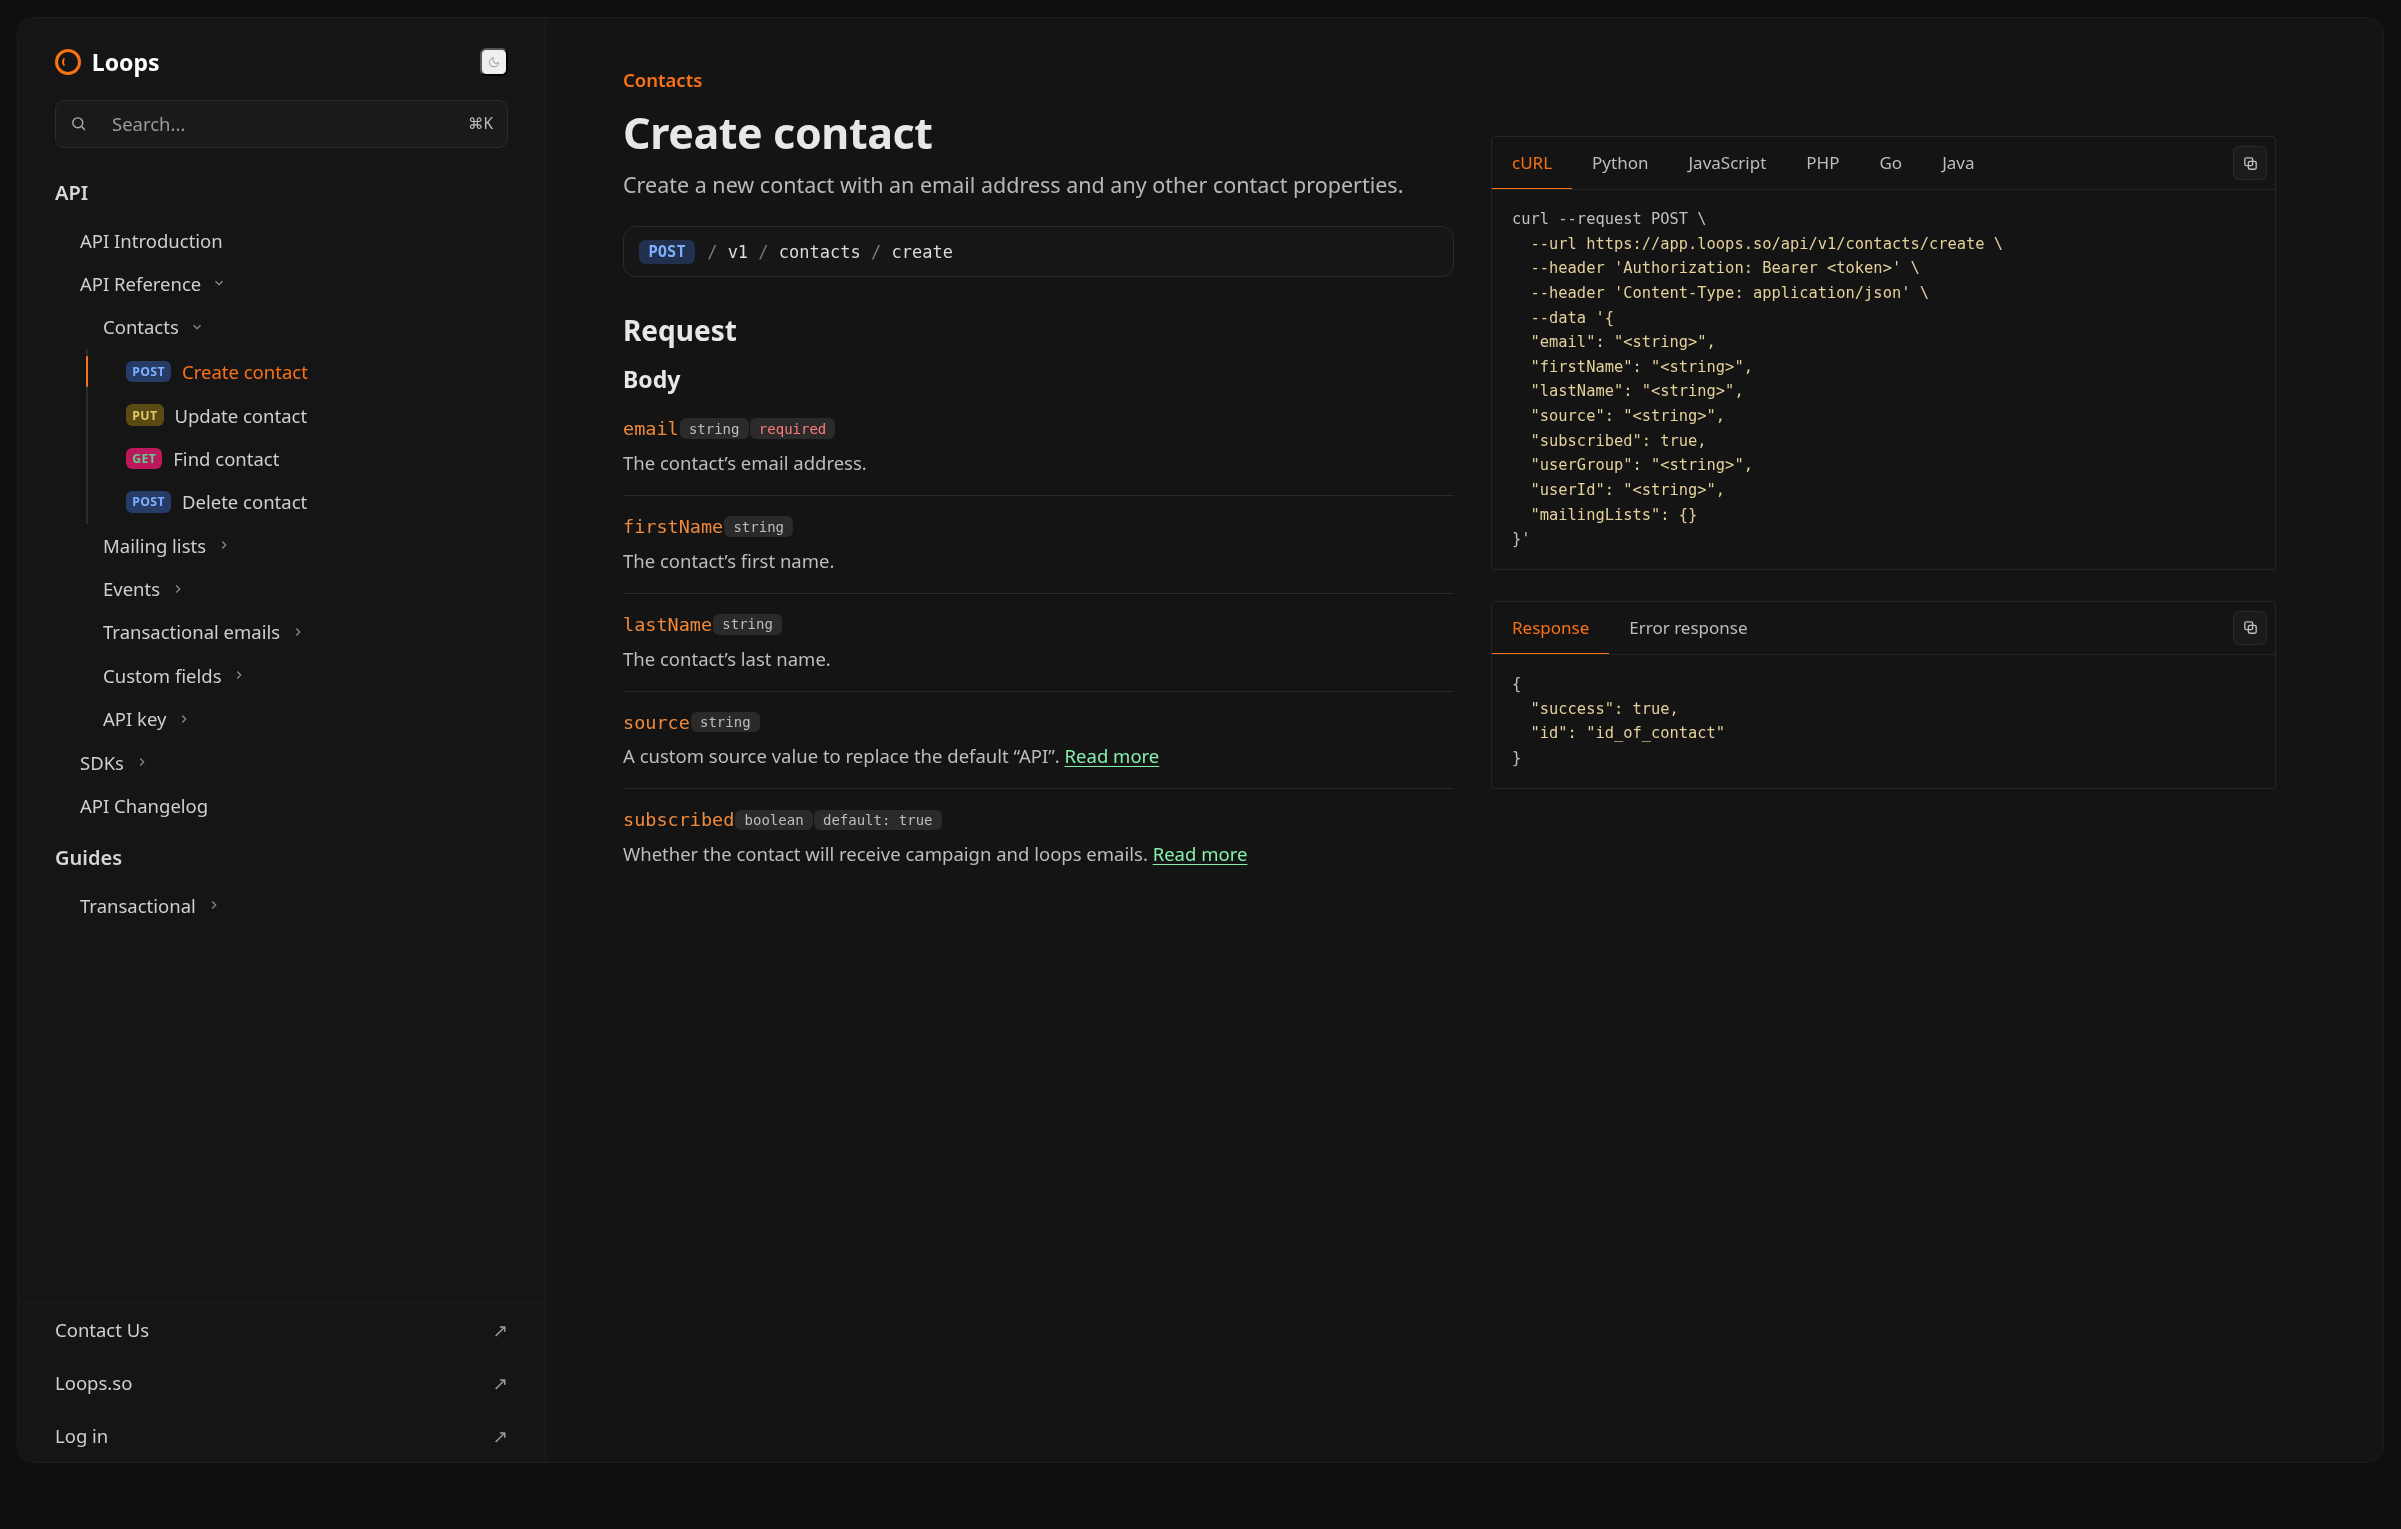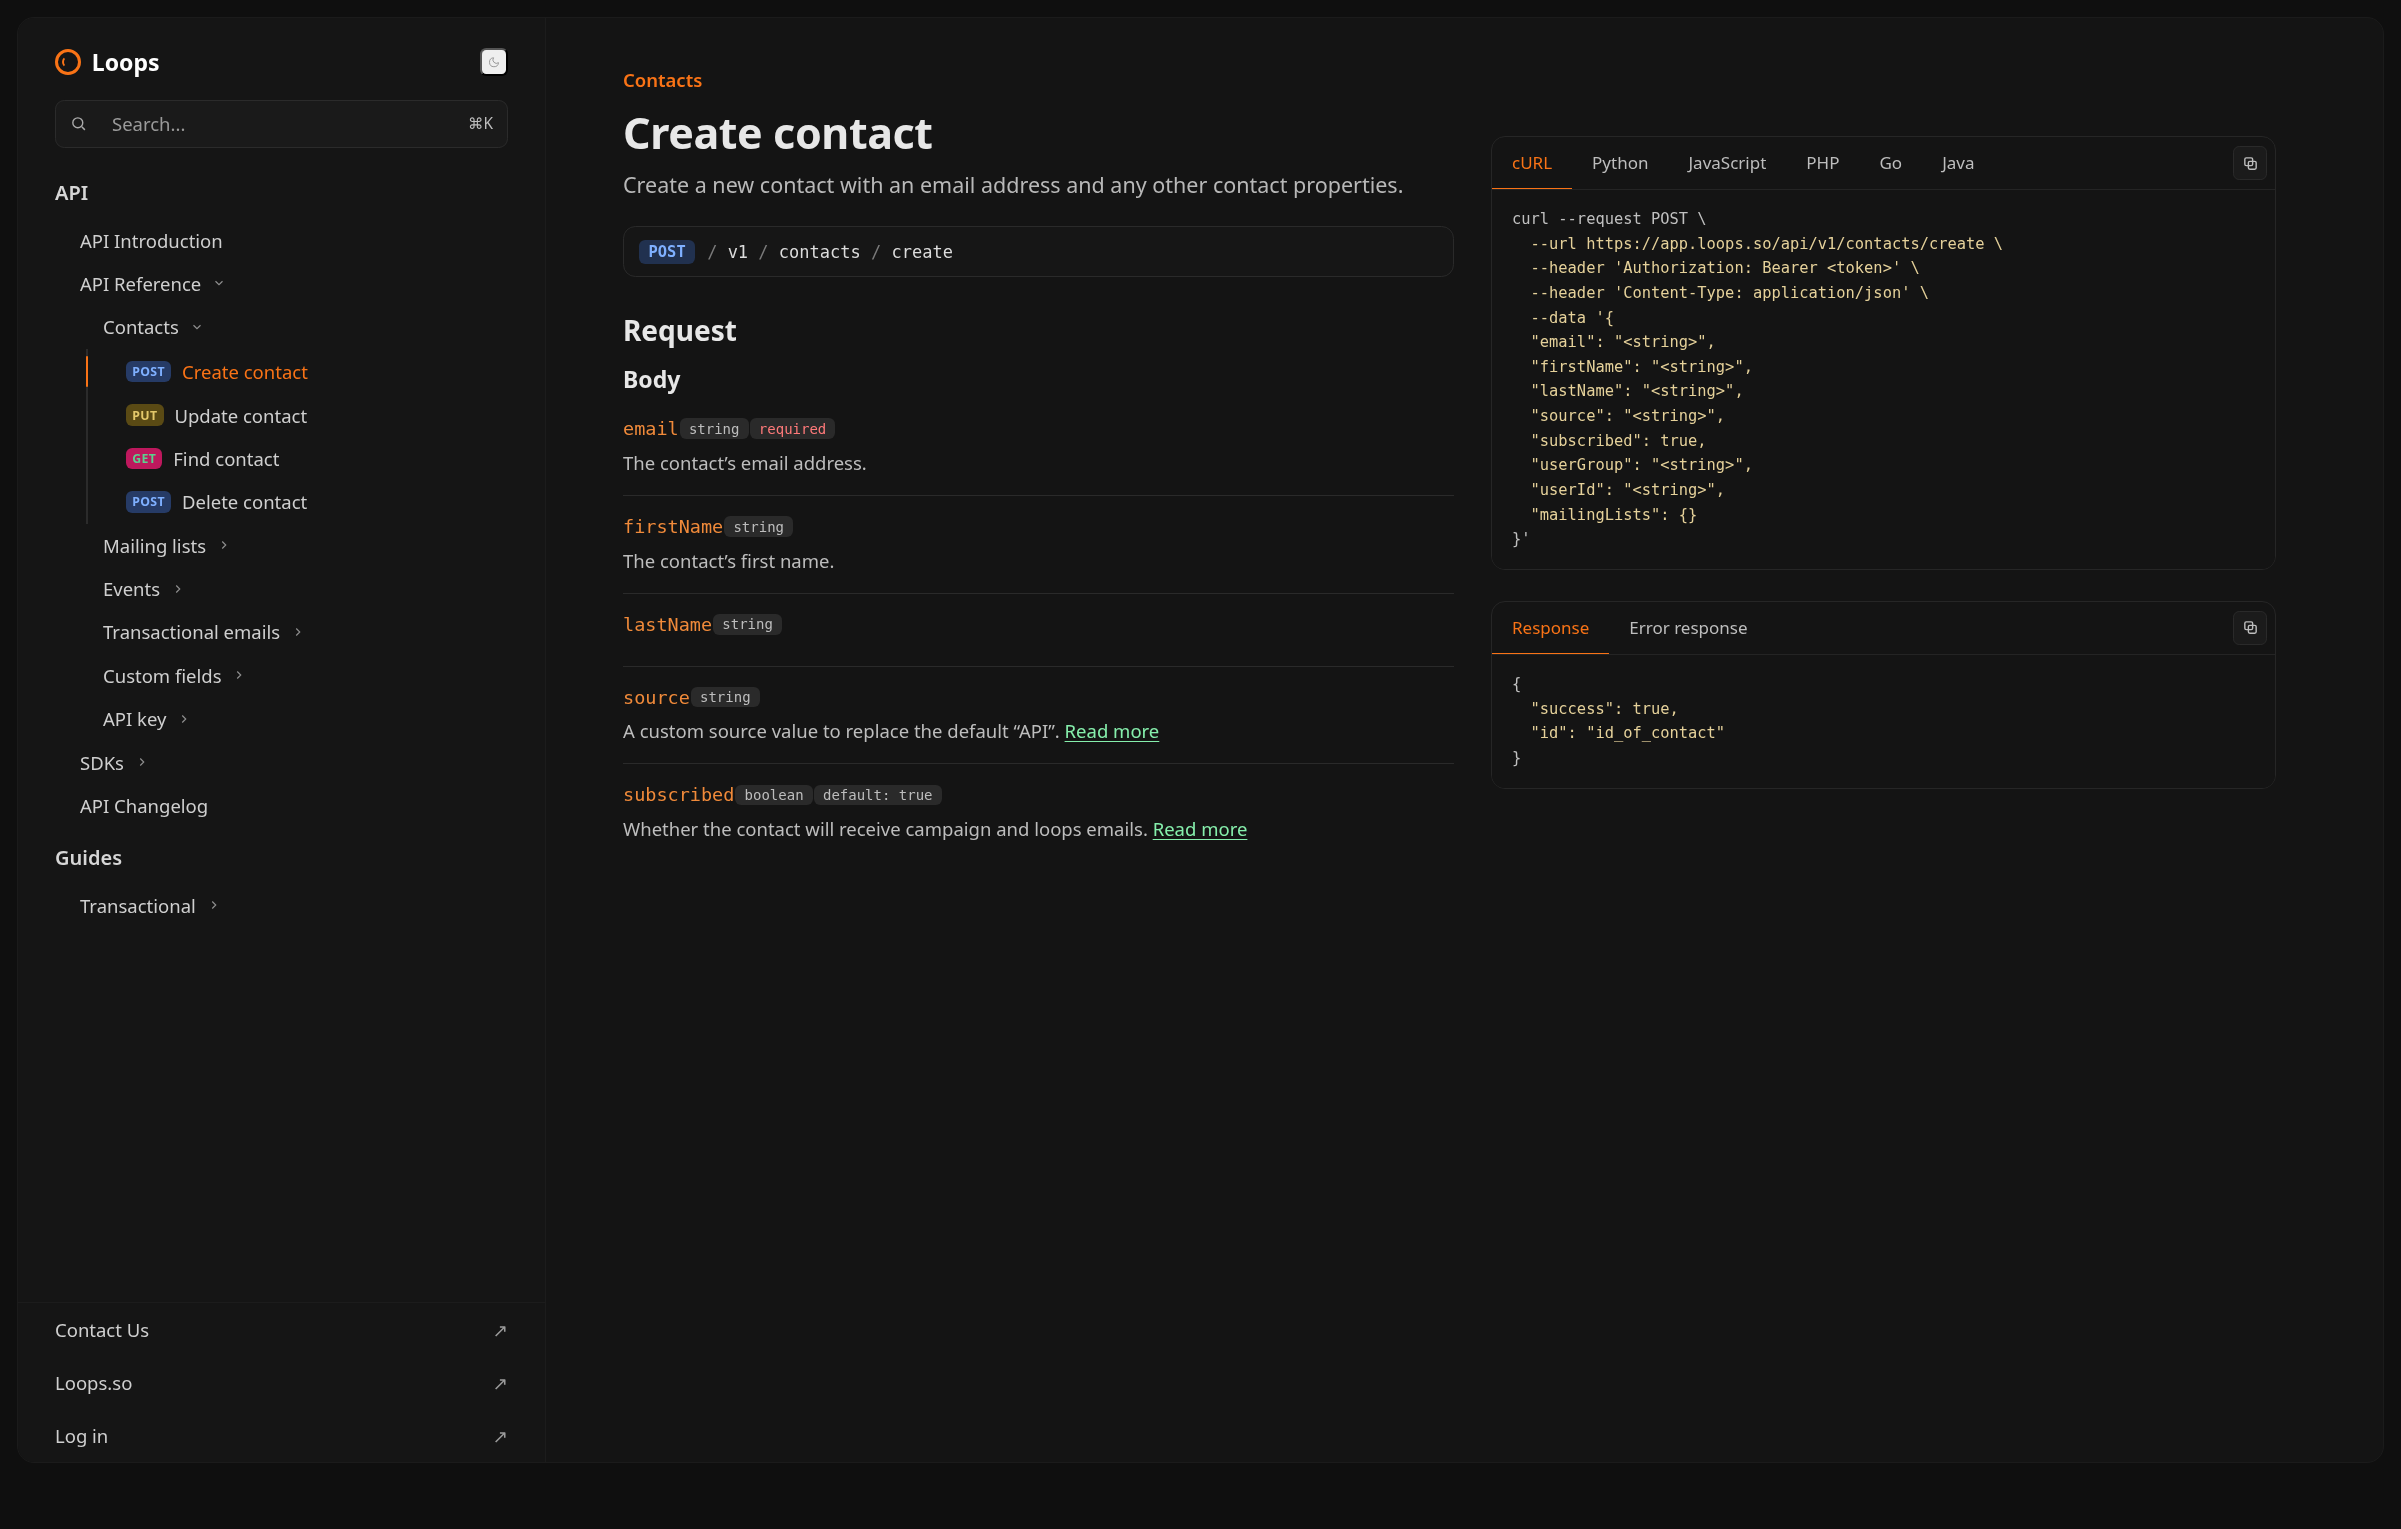--- a/index.html
+++ b/index.html
@@ -78,21 +78,21 @@
   .field:last-child{border-bottom:none}
   .field .head{display:flex;align-items:center;gap:1px;margin-bottom:10.8px}
   .fname{color:#f08a3a;font-family:ui-monospace,Menlo,Consolas,monospace;font-size:18.5px}
   .tag{background:#2a2a2a;color:#bdbdbd;border-radius:6.2px;padding:2.3px 9.2px;font-size:14px;font-family:ui-monospace,Menlo,Consolas,monospace}
   .tag.req{color:#ff7a7a}
   .desc{color:#bdbdbd;font-size:18.5px}
   .desc a{color:#86efac;text-decoration:underline;text-underline-offset:3.1px}
 
   
   .right{width:785px;min-width:631px;display:flex;flex-direction:column;gap:31px;margin-top:69px}
-  .panel{background:#141414;border:0.8px solid #262626;border-radius:14px;overflow:hidden}
+  .panel{background:#141414;border:0.8px solid #262626;border-radius:3px;overflow:hidden}
   .tabs{display:flex;align-items:center;justify-content:space-between;border-bottom:0.8px solid #242424}
   .tabs .tablist{display:flex}
   .tab{padding:14px 20px;color:#bdbdbd;font-size:17px;cursor:pointer;border-bottom:1.5px solid transparent}
   .tab.active{color:var(--accent);border-color:var(--accent)}
   .copy{padding:7.7px;margin:7.7px;border-radius:6.2px;background:#1b1b1b;border:0.8px solid #2a2a2a;color:#bdbdbd;display:flex;align-items:center;justify-content:center}
   .copy svg{width:17px;height:17px}
   pre{margin:0;padding:17px 20px;white-space:pre;color:#e5d19a;font-family:ui-monospace,Menlo,Consolas,monospace;font-size:15.4px;line-height:1.6;background:#141414;overflow:auto}
   .tok-a{color:#c0c0c0}
   .tok-c{color:#e5d19a}
   .chev{width:14px;height:14px;color:#8f8f8f}
@@ -292,20 +292,21 @@
                 <span class="fname">firstName</span>
                 <span class="tag">string</span>
               </div>
               <div class="desc">The contact’s first name.</div>
             </div>
             <div class="field">
               <div class="head">
                 <span class="fname">lastName</span>
                 <span class="tag">string</span>
               </div>
+              <div class="desc">The contact’s last name.</div>
             </div>
             <div class="field">
               <div class="head">
                 <span class="fname">source</span>
                 <span class="tag">string</span>
               </div>
               <div class="desc">A custom source value to replace the default “API”. <a href="#">Read more</a></div>
             </div>
             <div class="field">
               <div class="head">

